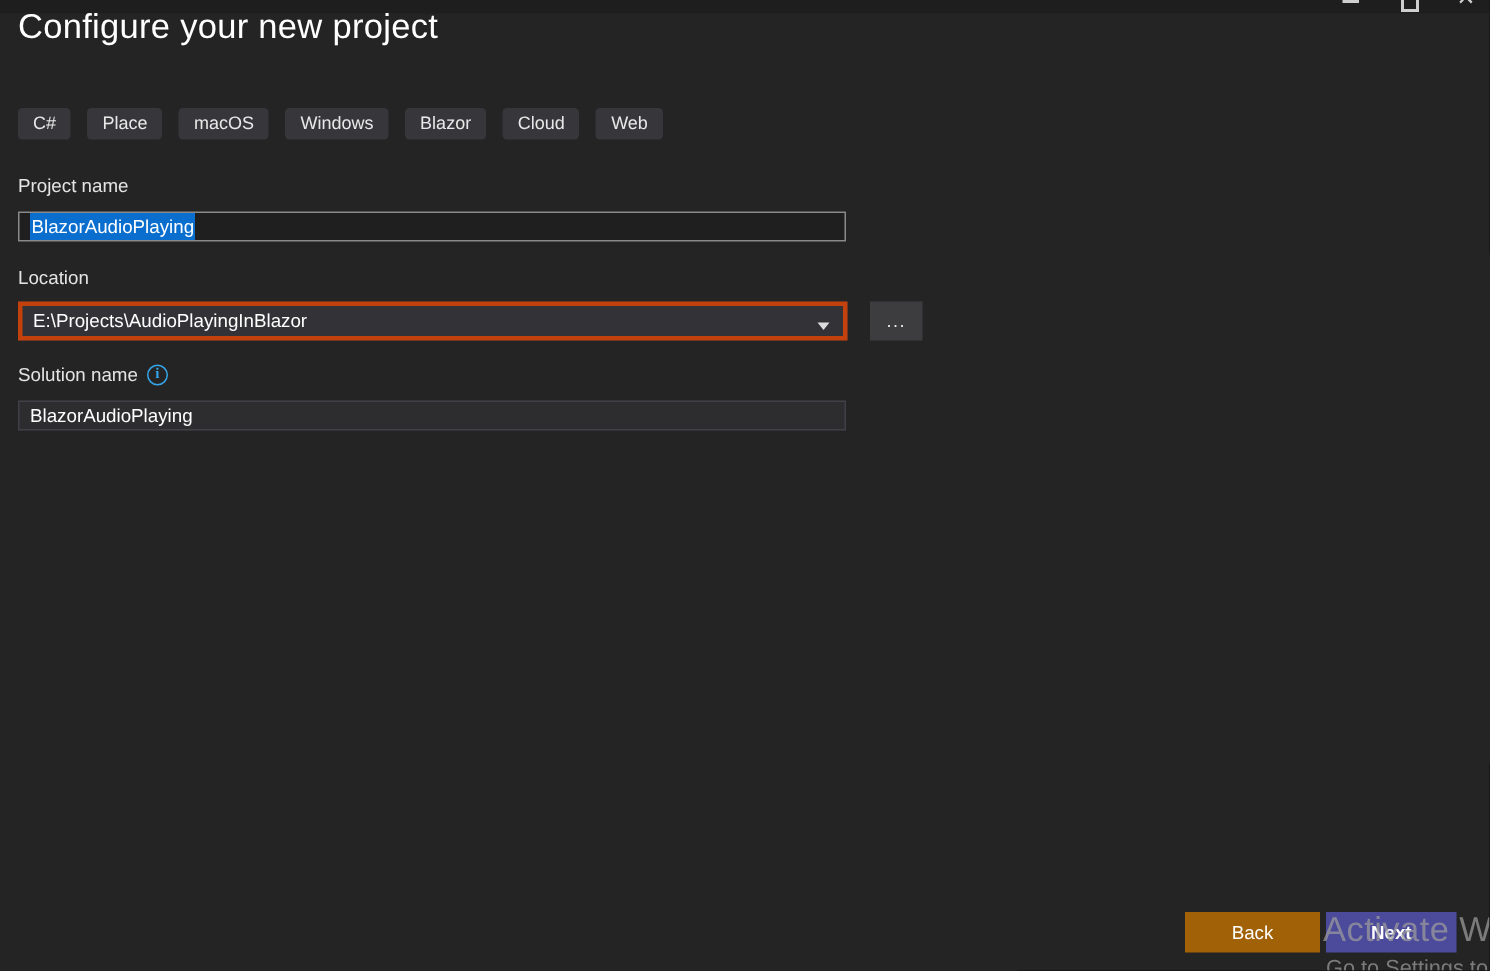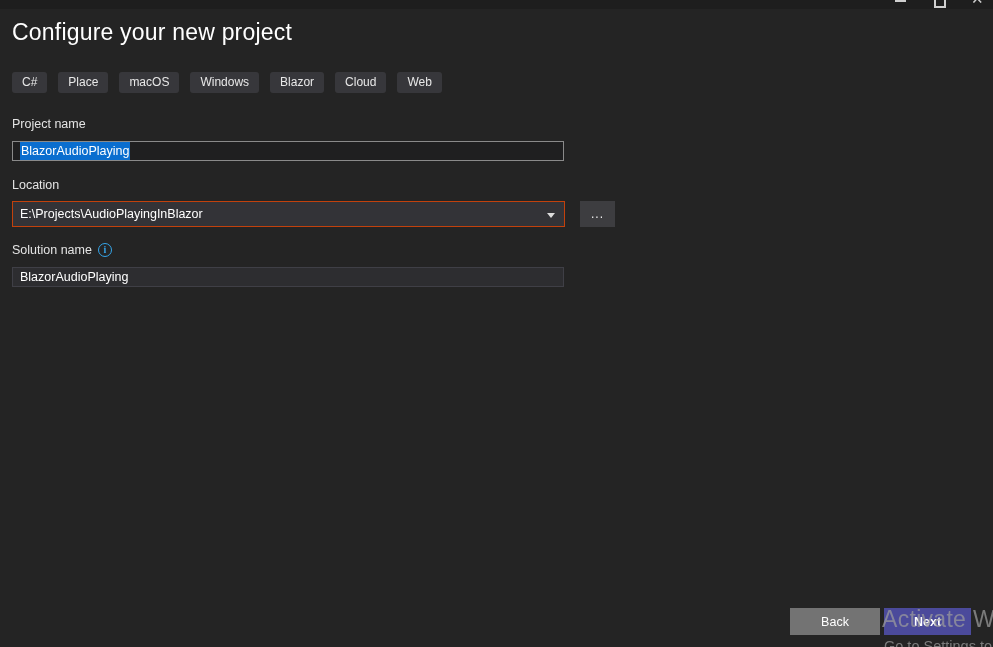--- a/index.html
+++ b/index.html
@@ -31,21 +31,21 @@
     width: 12px; height: 14px;
     border: 2px solid #cfcfcf;
     background: transparent;
   }
   .tb-close {
     position: absolute; top: -9px; left: 971px;
     font-size: 15px; color: #cfcfcf; line-height: 1;
   }
 
   .page-title {
-    position: absolute; left: 12px; top: 19px;
+    position: absolute; left: 12px; top: 4px;
     font-size: 23px; font-weight: 400; color: #ffffff;
     letter-spacing: 0.2px;
   }
 
   .template-row {
     position: absolute; left: 12px; top: 72px;
     display: flex; align-items: center;
   }
   .template-name {
     font-size: 18px; color: #ffffff; margin-right: 17px; white-space: nowrap;
@@ -100,21 +100,21 @@
   .input-solution {
     top: 267px;
     background: #2d2d30;
     border: 1px solid #3f3f46;
   }
 
   .combobox {
     position: absolute; left: 12px; top: 201px;
     width: 553px; height: 26px;
     background: #333337;
-    border: 1px solid #c2410c;
+    border: 3px solid #c2410c;
     display: flex; align-items: center;
     font-size: 12.5px; color: #ffffff;
     padding-left: 7px;
     cursor: pointer;
   }
   .combo-caret {
     position: absolute; right: 9px; top: 11px;
     width: 0; height: 0;
     border-left: 4px solid transparent;
     border-right: 4px solid transparent;
@@ -142,21 +142,21 @@
     background: #242424;
   }
   .checkbox-label { font-size: 12.5px; color: #f0f0f0; }
 
   .btn {
     position: absolute; top: 608px; height: 27px;
     display: flex; align-items: center; justify-content: center;
     font-size: 12.5px; color: #ffffff;
     border: none; cursor: pointer;
   }
-  .btn-back { left: 790px; width: 90px; background: #737373; }
+  .btn-back { left: 790px; width: 90px; background: #a16207; }
   .btn-next { left: 884px; width: 87px; background: #4b4a9b; font-weight: bold; }
 
   .watermark {
     position: absolute; left: 882px; top: 606px;
     z-index: 10; pointer-events: none;
     color: #9d9d9d; opacity: 0.72;
     white-space: nowrap;
   }
   .watermark .wm1 { font-size: 23px; letter-spacing: 0.3px; }
   .watermark .wm2 { font-size: 14.5px; margin-top: 5px; margin-left: 2px; }

